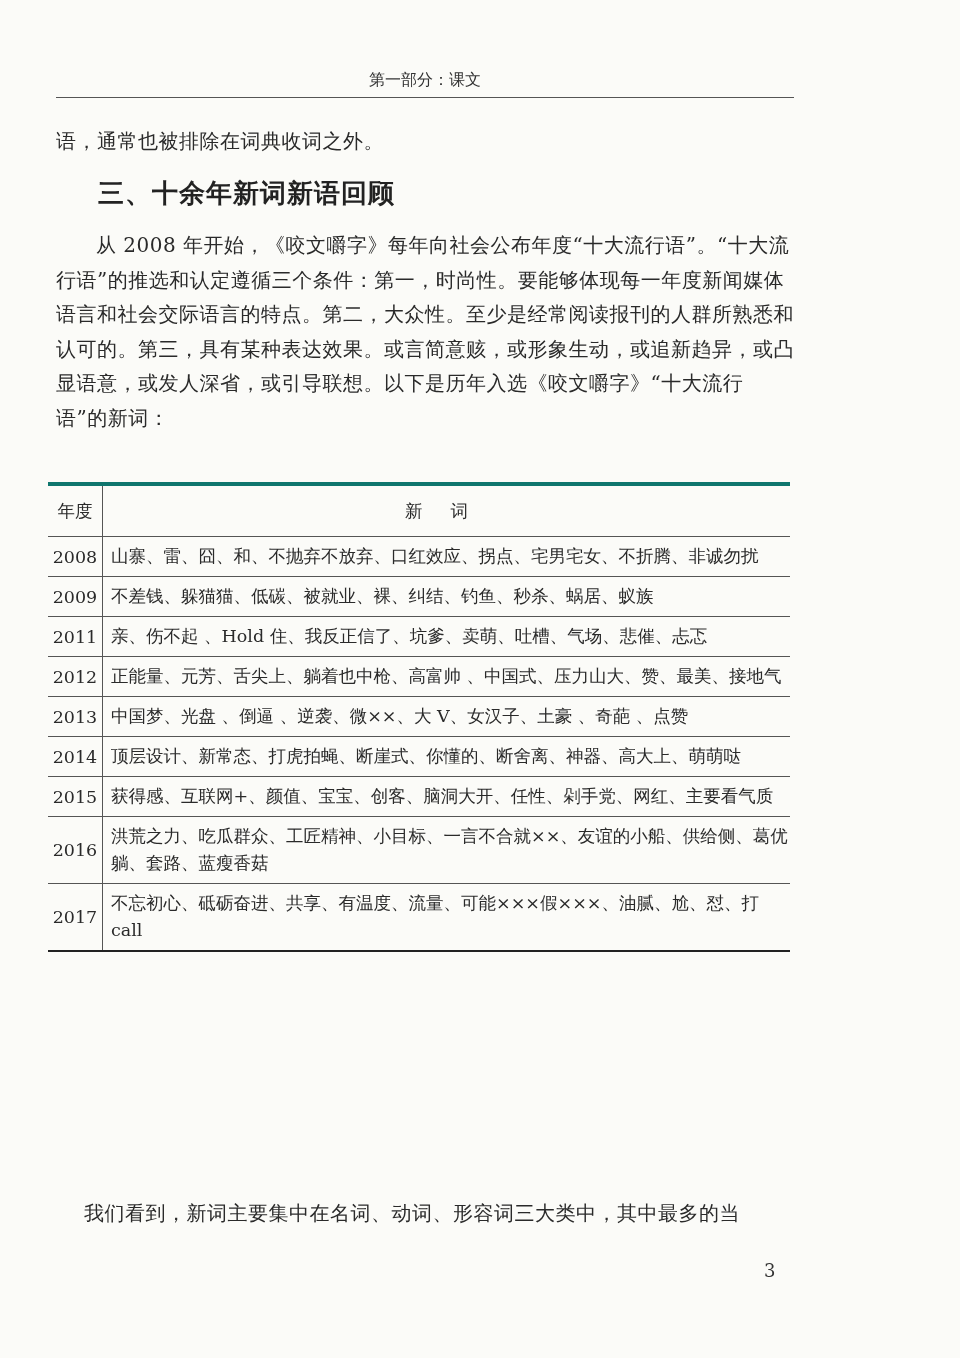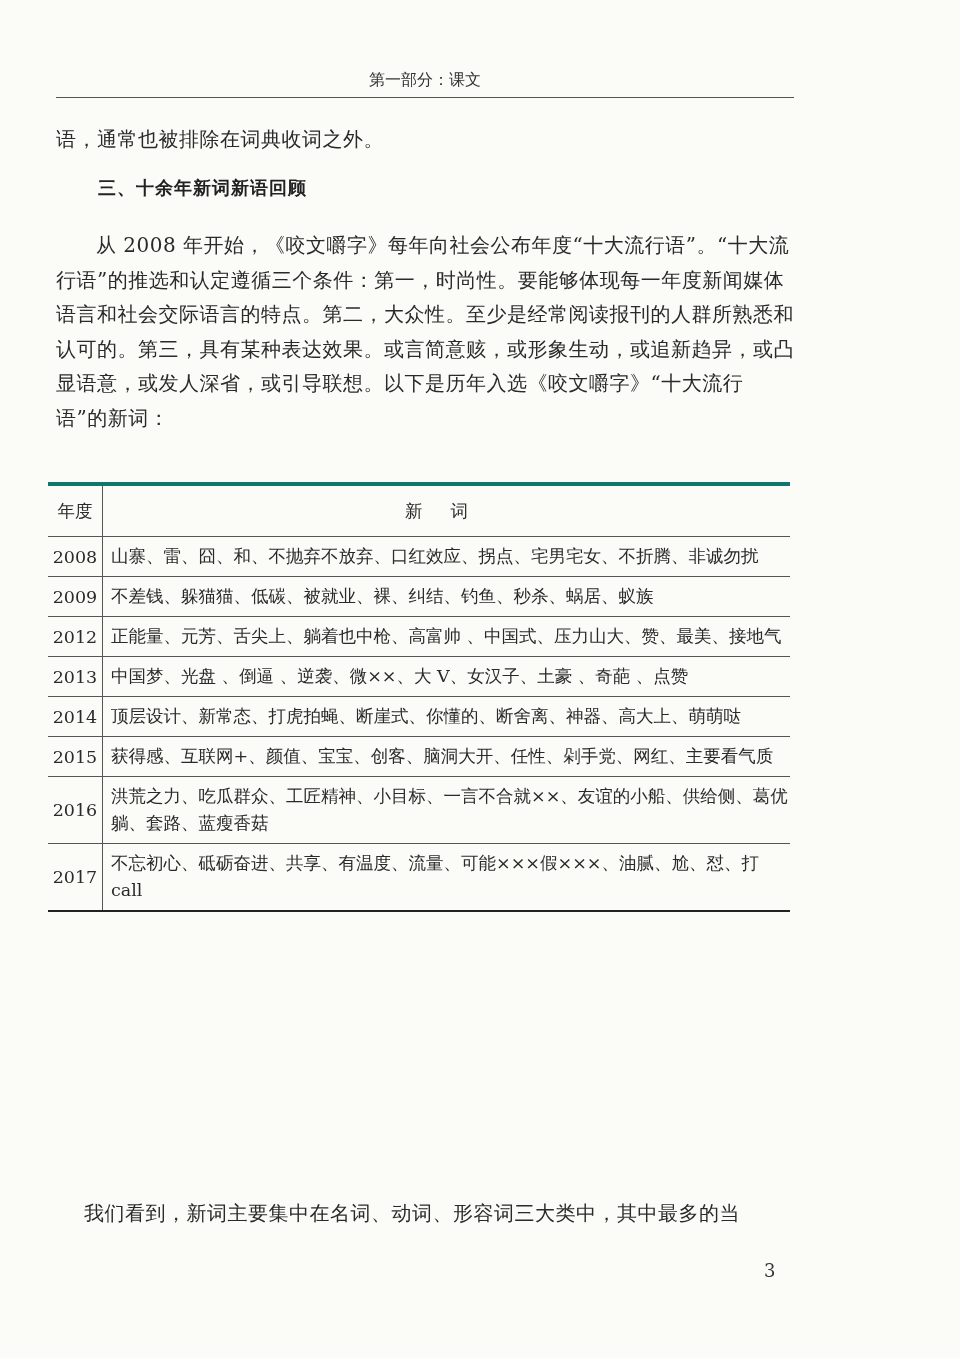--- a/index.html
+++ b/index.html
@@ -14,25 +14,25 @@
     font-size:16px; color:#333;
   }
   .header-rule {
     position:absolute; left:56px; top:97px; width:738px; height:0;
     border-top:1.5px solid #555;
   }
   .para {
     position:absolute; left:56px; width:738px;
     font-size:20px; line-height:34px; letter-spacing:0.5px;
   }
-  .p1 { top:124px;font-family:Liberation Mono, monospace; }
+  .p1 { top:124px; }
   .section-title {
     position:absolute; left:98px; top:176px;
     font-family:"DejaVu Sans","Liberation Sans",sans-serif;
-    font-size:18px; font-weight:bold; letter-spacing:1px; color:#222;
+    font-size:26px; font-weight:bold; letter-spacing:1px; color:#222;
   }
   .p2 { top:228px; text-indent:40px; line-height:34.5px; }
   table.words {
     position:absolute; left:48px; top:482px; width:742px;
     border-collapse:collapse; font-size:17.5px;
   }
   table.words th, table.words td {
     border-bottom:1px solid #555; padding:0; vertical-align:middle;
   }
   table.words thead th { border-top:4px solid #0f766e; height:38px; font-weight:normal; }
@@ -69,20 +69,24 @@
   <tbody>
     <tr>
         <td class="col-year">2008</td>
         <td class="col-words">山寨、雷、囧、和、不抛弃不放弃、口红效应、拐点、宅男宅女、不折腾、非诚勿扰</td>
       </tr>
     <tr>
         <td class="col-year">2009</td>
         <td class="col-words">不差钱、躲猫猫、低碳、被就业、裸、纠结、钓鱼、秒杀、蜗居、蚁族</td>
       </tr>
     <tr>
+        <td class="col-year">2011</td>
+        <td class="col-words">亲、伤不起 、Hold 住、我反正信了、坑爹、卖萌、吐槽、气场、悲催、忐忑</td>
+      </tr>
+    <tr>
         <td class="col-year">2012</td>
         <td class="col-words">正能量、元芳、舌尖上、躺着也中枪、高富帅 、中国式、压力山大、赞、最美、接地气</td>
       </tr>
     <tr>
         <td class="col-year">2013</td>
         <td class="col-words">中国梦、光盘 、倒逼 、逆袭、微××、大 V、女汉子、土豪 、奇葩 、点赞</td>
       </tr>
     <tr>
         <td class="col-year">2014</td>
         <td class="col-words">顶层设计、新常态、打虎拍蝇、断崖式、你懂的、断舍离、神器、高大上、萌萌哒</td>

